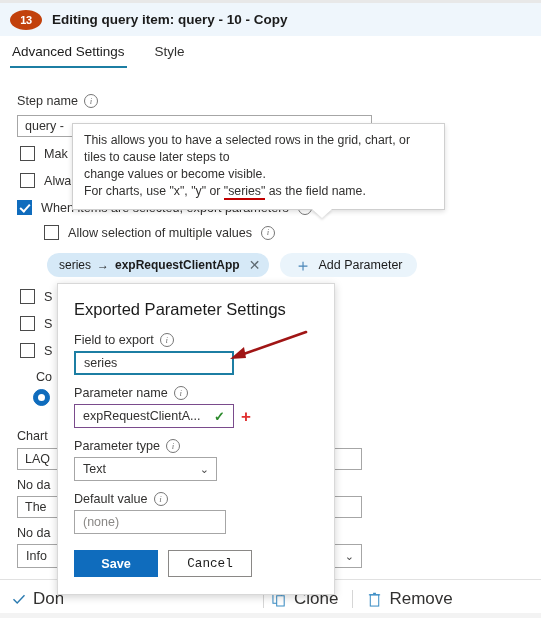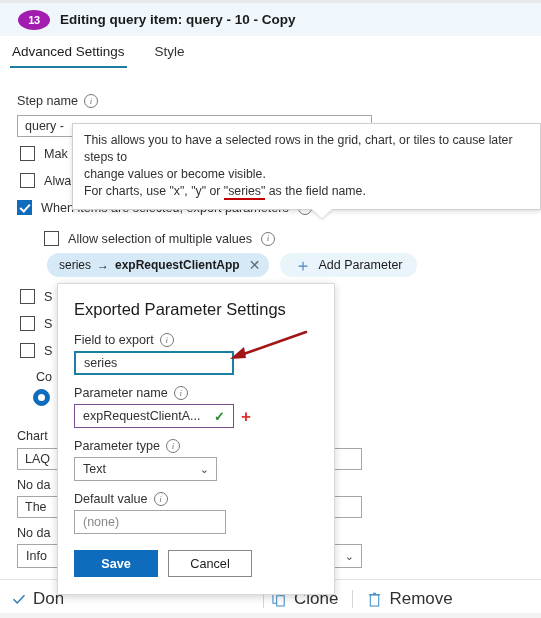--- a/index.html
+++ b/index.html
@@ -23,28 +23,28 @@
     position: absolute;
     left: 0; top: 3px;
     width: 541px; height: 33px;
     background: #eff6fc;
     display: flex;
     align-items: center;
   }
   .badge {
     width: 32px; height: 20px;
     border-radius: 50%;
-    background: #a21caf;
+    background: #c2410c;
     color: #ffffff;
     font-size: 11px;
     font-weight: bold;
     display: flex;
     align-items: center;
     justify-content: center;
-    margin-left: 18px;
+    margin-left: 10px;
     flex: 0 0 auto;
     letter-spacing: -0.3px;
   }
   .header-title {
     margin-left: 10px;
     font-size: 13.5px;
     font-weight: bold;
     color: #1b1b1b;
     white-space: nowrap;
   }
@@ -202,21 +202,21 @@
     color: #4a86b8;
     font-size: 17px;
     line-height: 1;
     font-weight: 300;
   }
 
   
   .tooltip {
     position: absolute;
     left: 72px; top: 123px;
-    width: 469px;
+    width: 373px;
     background: #ffffff;
     border: 1px solid #cfcfcf;
     box-shadow: 0 1.6px 5px rgba(0,0,0,0.14);
     padding: 8px 11px 9px 11px;
     box-sizing: border-box;
     font-size: 12.3px;
     line-height: 17px;
     color: #323130;
     z-index: 40;
   }
@@ -306,21 +306,21 @@
     font-family: "Liberation Sans", sans-serif;
   }
   .btn-secondary {
     background: #ffffff;
     color: #1b1b1b;
     font-size: 12.7px;
     border: 1px solid #8a8886;
     height: 27px;
     min-width: 84px;
     cursor: pointer;
-    font-family: Liberation Sans, sans-serif;
+    font-family: Liberation Mono, monospace;
   }
 
   
   .red-arrow { position: absolute; left: 222px; top: 328px; z-index: 60; }
 
   
   .toolbar {
     position: absolute;
     left: 0; bottom: 0;
     width: 541px; height: 38px;
@@ -390,21 +390,21 @@
       <span class="cbox"></span>
       <span class="clip" style="max-width:32px;">Alwa</span>
     </div>
 
     <div class="cb-row" style="position:absolute; left:17px; top:116px;">
       <span class="cbox checked"></span>
       <span>When items are selected, export parameters</span>
       <span class="info-icon">i</span>
     </div>
 
-    <div class="cb-row" style="position:absolute; left:44px; top:147px;justify-content:space-between;">
+    <div class="cb-row" style="position:absolute; left:44px; top:141px;justify-content:space-between;">
       <span class="cbox"></span>
       <span>Allow selection of multiple values</span>
       <span class="info-icon">i</span>
     </div>
 
     <div style="position:absolute; left:47px; top:169px; display:flex; align-items:center; gap:11px;">
       <span class="pill">
         <span>series</span>
         <span>→</span>
         <b>expRequestClientApp</b>

